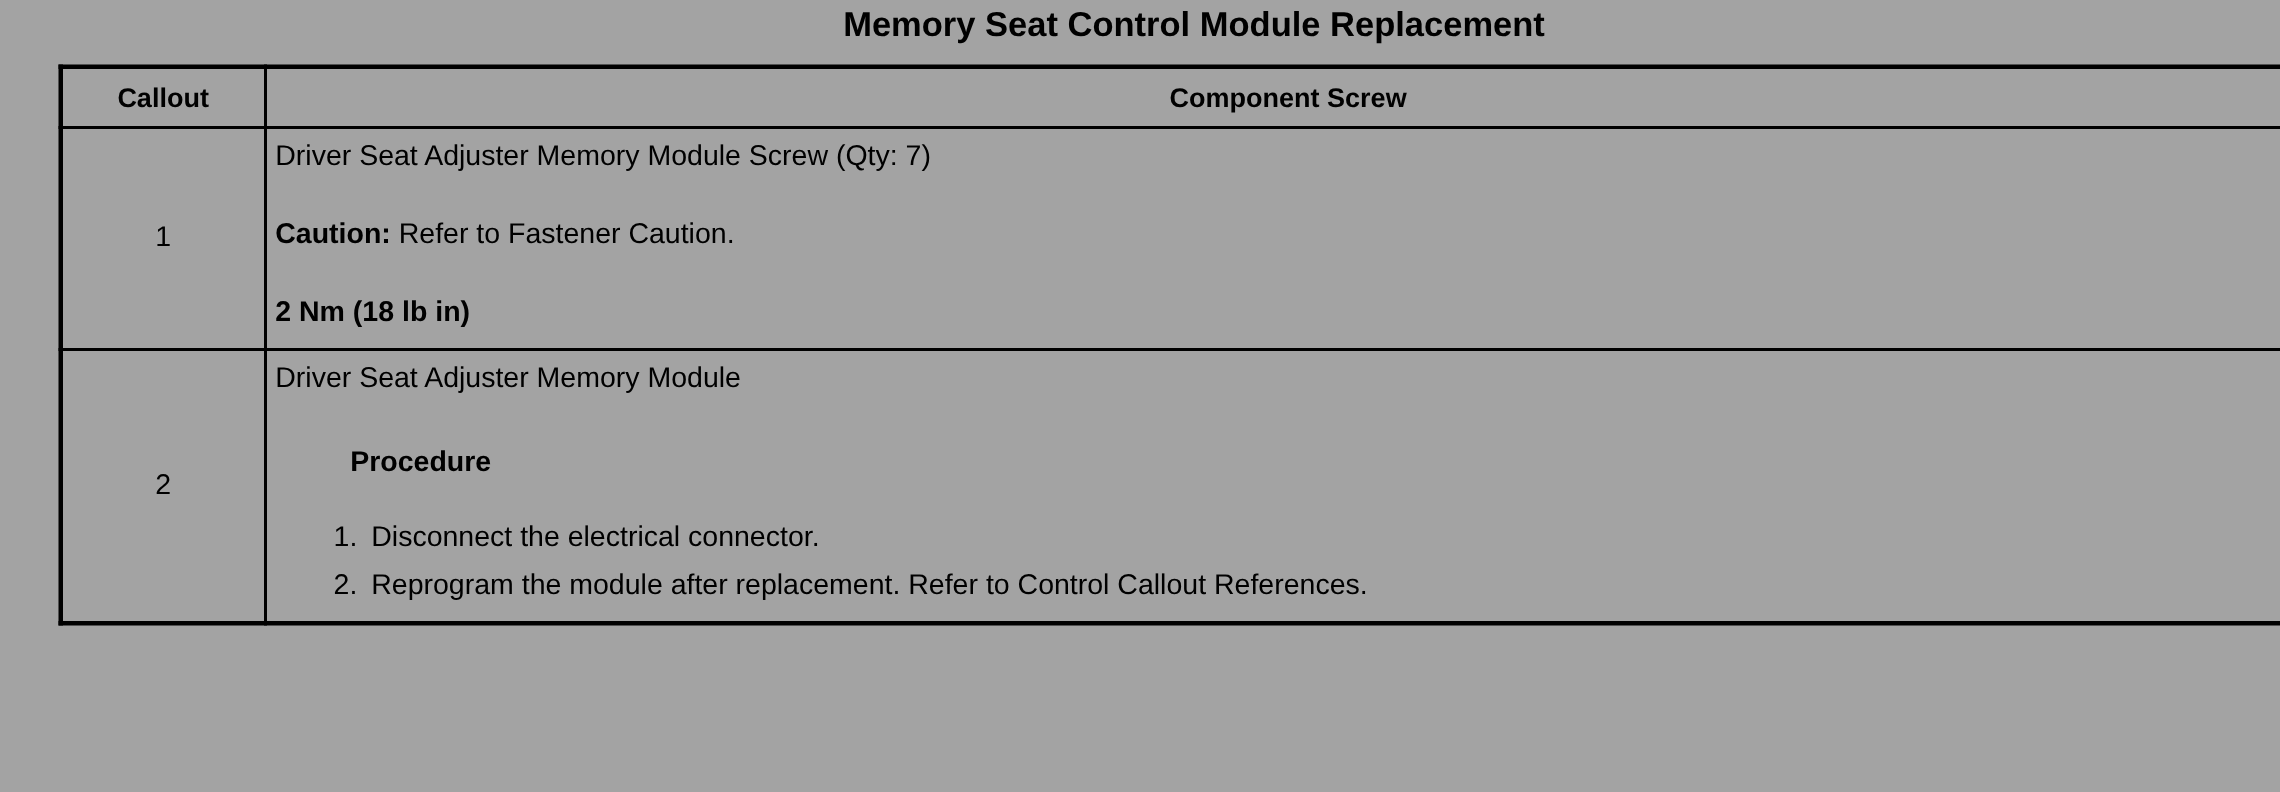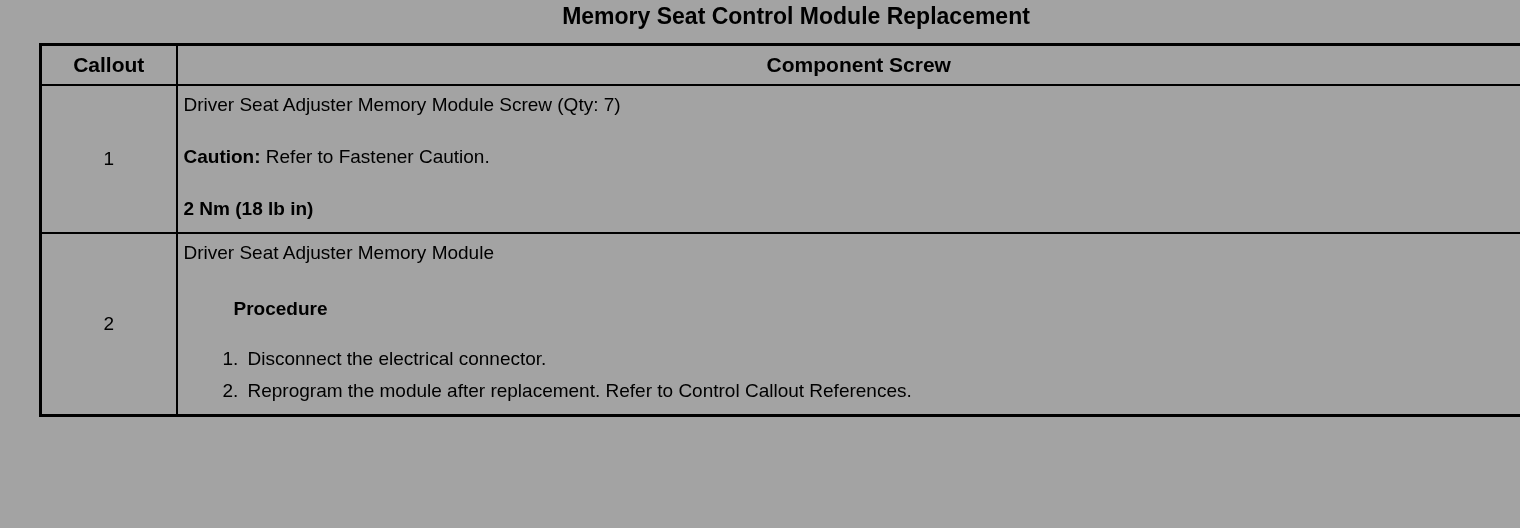--- a/index.html
+++ b/index.html
@@ -33,21 +33,21 @@
   table.callout-table th,
   table.callout-table td {
     border: 2px solid #000000;
   }
   table.callout-table {
     border-width: 3px;
   }
   col.col-callout { width: 136px; }
   th {
     height: 38px;
-    font-size: 21px;
+    font-size: 18px;
     font-weight: bold;
     text-align: center;
     vertical-align: middle;
     padding: 0;
   }
   td {
     font-size: 19px;
     line-height: 20px;
     vertical-align: top;
     padding: 0;

